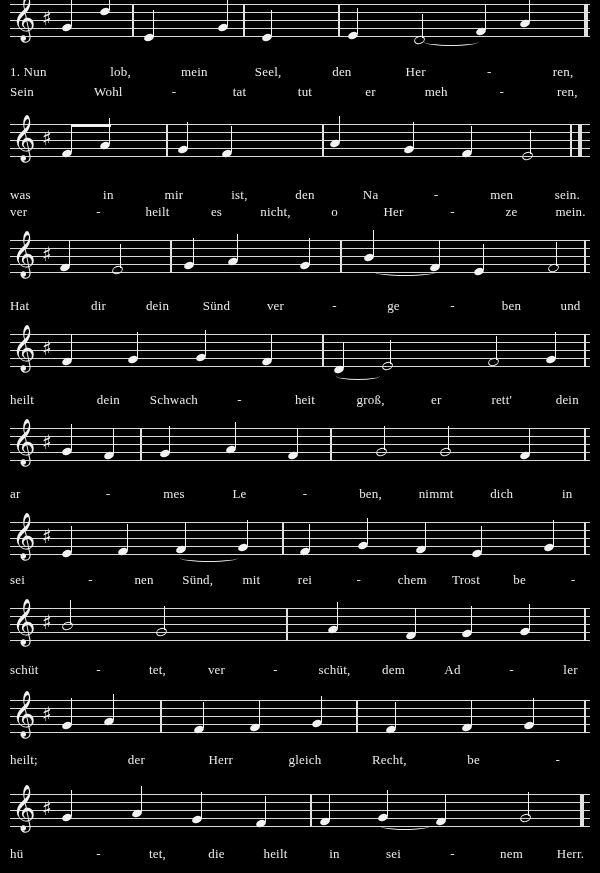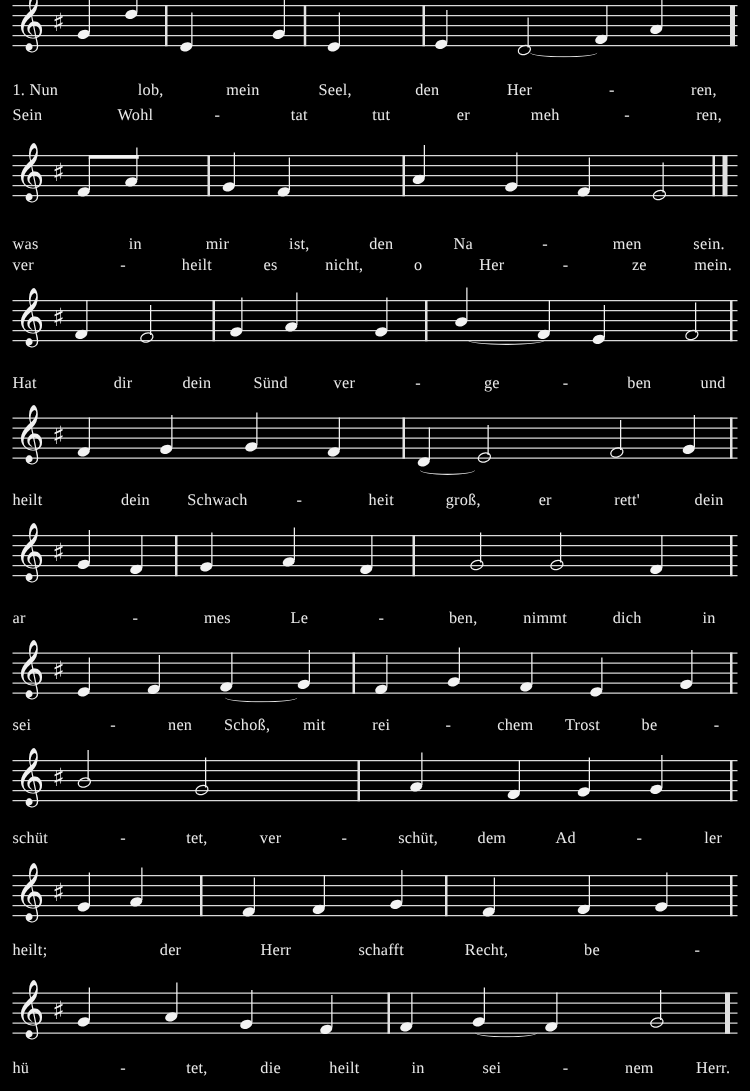--- a/index.html
+++ b/index.html
@@ -455,21 +455,21 @@
     <div class="notehead" style="left:472px; top:28px;"></div>
     <div class="stem" style="left:481px; top:4px; height:26px;"></div>
 
     <div class="notehead" style="left:544px; top:22px;"></div>
     <div class="stem" style="left:553px; top:-2px; height:26px;"></div>
 
     <div class="lyrics" style="top:50px;">
       <span class="lyric lead">sei</span>
       <span class="lyric">-</span>
       <span class="lyric">nen</span>
-      <span class="lyric">Schoß,</span>
+      <span class="lyric">Sünd,</span>
       <span class="lyric">mit</span>
       <span class="lyric">rei</span>
       <span class="lyric">-</span>
       <span class="lyric">chem</span>
       <span class="lyric">Trost</span>
       <span class="lyric">be</span>
       <span class="lyric">-</span>
     </div>
   </div>
 
@@ -555,21 +555,21 @@
     <div class="notehead" style="left:462px; top:24px;"></div>
     <div class="stem" style="left:471px; top:0px; height:26px;"></div>
 
     <div class="notehead" style="left:524px; top:22px;"></div>
     <div class="stem" style="left:533px; top:-2px; height:26px;"></div>
 
     <div class="lyrics" style="top:52px;">
       <span class="lyric lead">heilt;</span>
       <span class="lyric">der</span>
       <span class="lyric">Herr</span>
-      <span class="lyric">schafft</span>
+      <span class="lyric">gleich</span>
       <span class="lyric">Recht,</span>
       <span class="lyric">be</span>
       <span class="lyric">-</span>
     </div>
   </div>
 
   <div class="system" style="position:absolute; top:794px; left:0;">
     <div class="stafflines">
       <div class="ln"></div>
         <div class="ln"></div>

